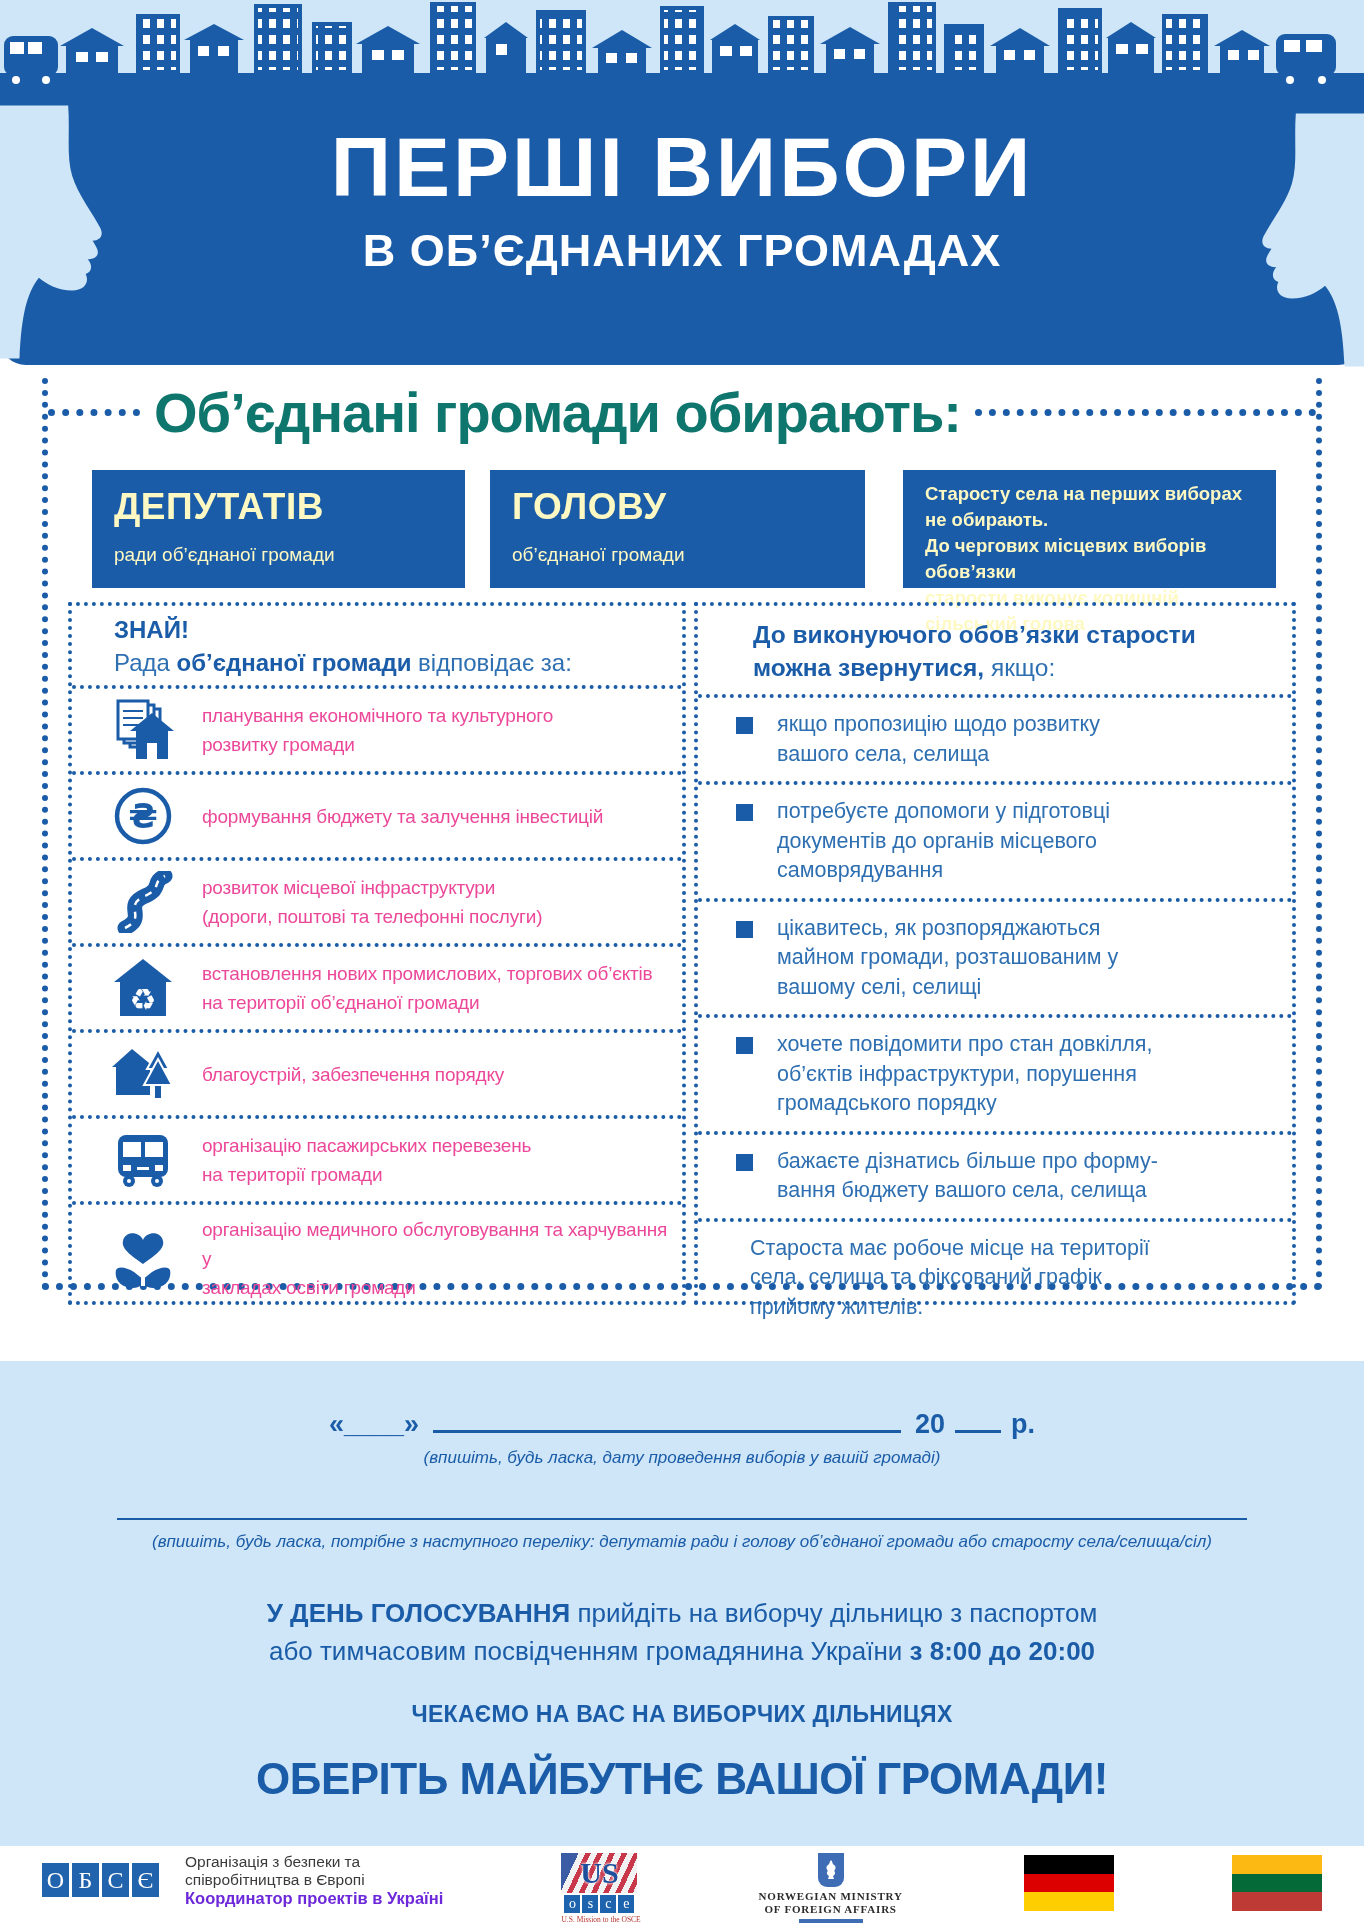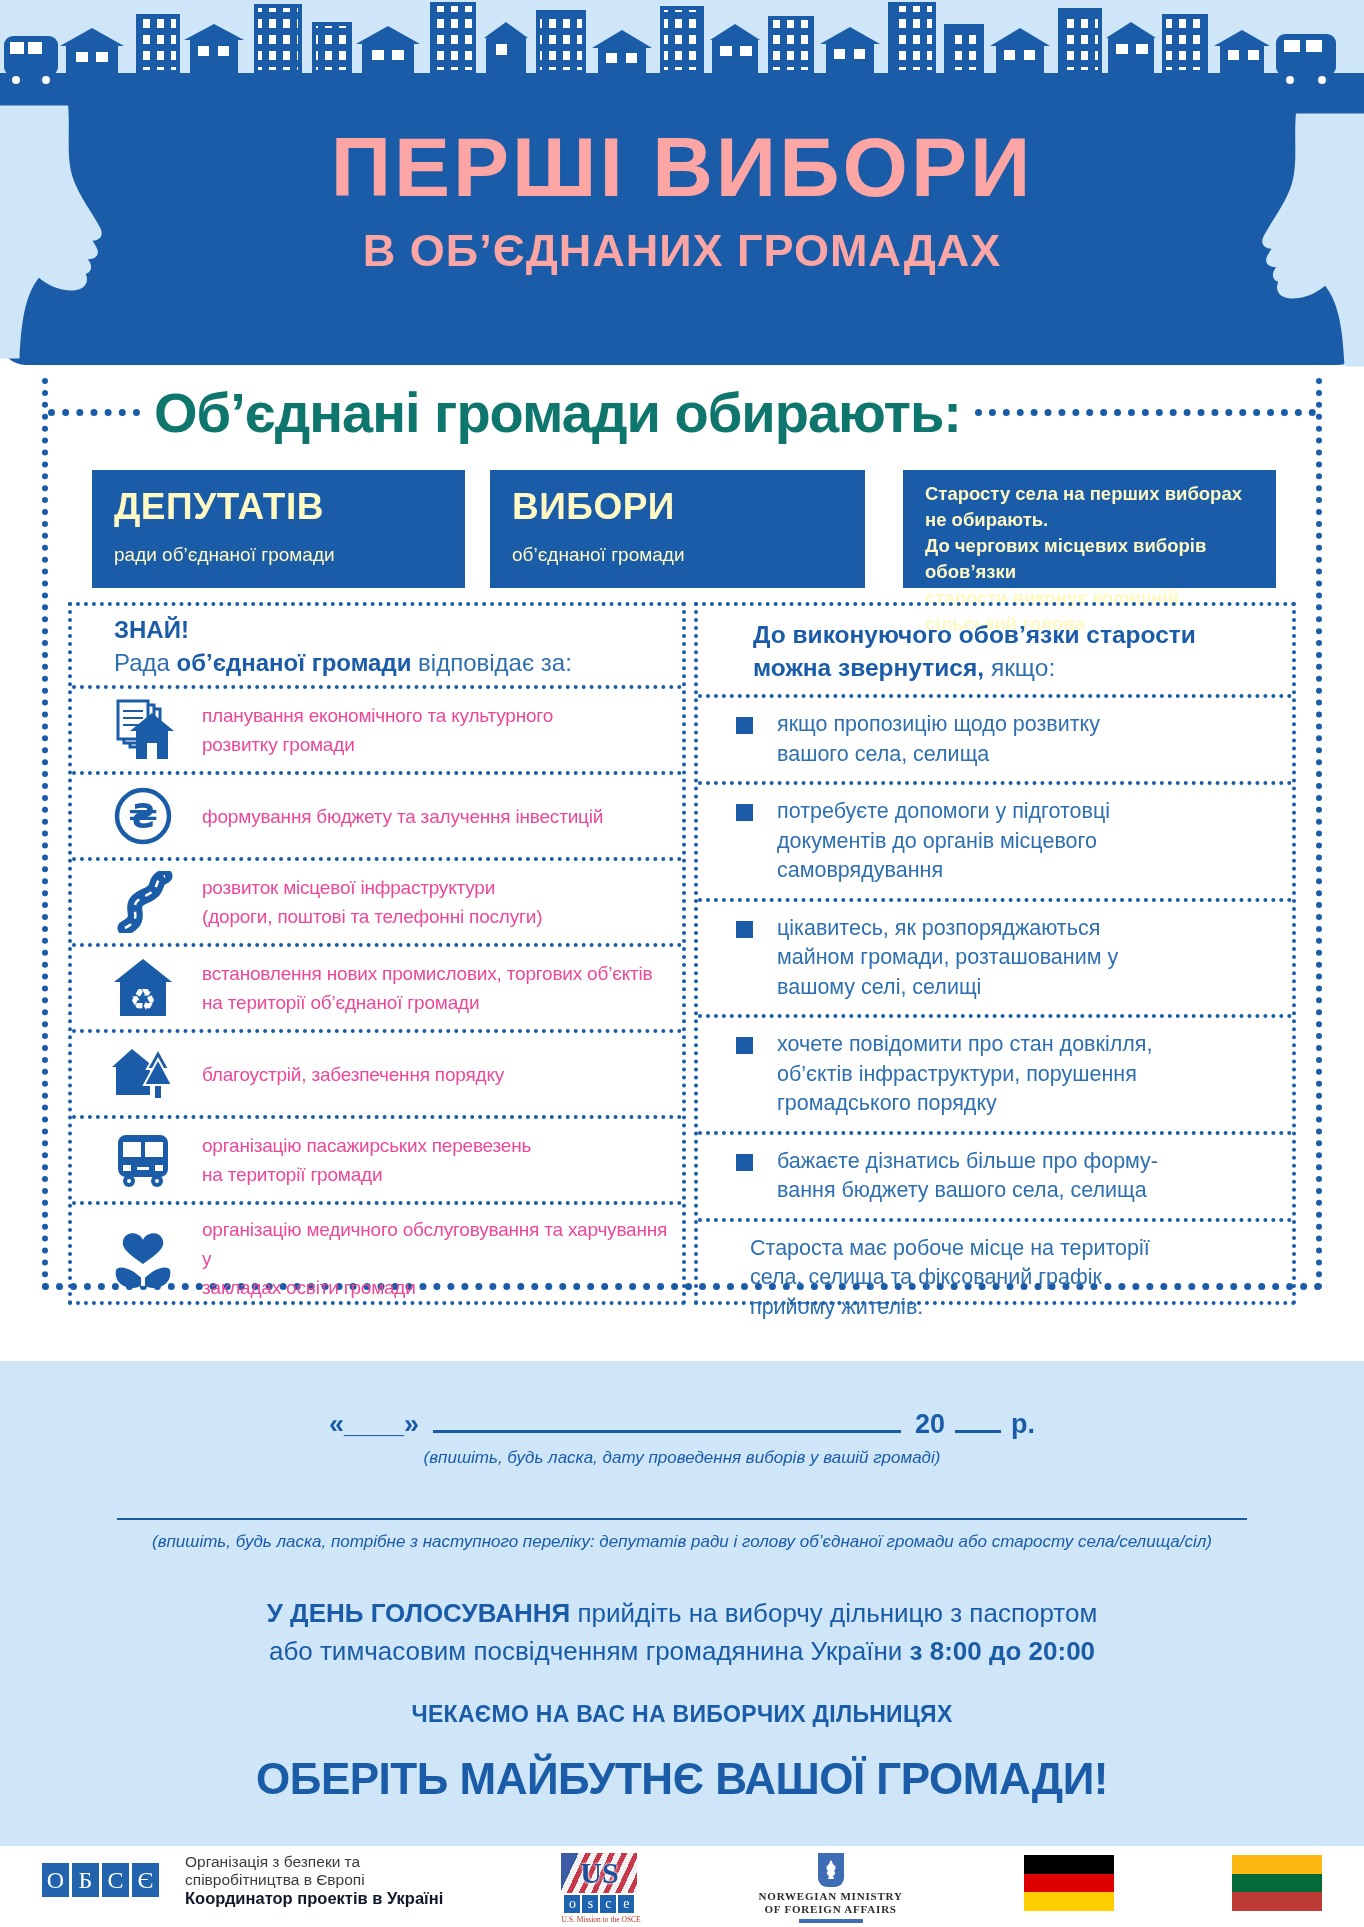--- a/index.html
+++ b/index.html
@@ -10,21 +10,21 @@
   }
   
   .top-sky { height:95px; background:#CEE6F7; position:relative; overflow:hidden; }
   .top-sky svg { position:absolute; left:0; bottom:0; }
 
   
   .header-band { height:270px; background:#1B5CA8; position:relative; border-radius:0 0 26px 26px; }
   .face { position:absolute; }
   .face-left { left:0; top:8px; }
   .face-right { right:0; top:16px; }
-  .titles { text-align:center; padding-top:26px; color:#fca5a5; }
+  .titles { text-align:center; padding-top:26px; color:#ffffff; }
   .title-1 { font-size:84px; font-weight:bold; letter-spacing:3px; line-height:92px; }
   .title-2 { font-size:45px; font-weight:bold; letter-spacing:1px; margin-top:12px; }
 
   
   .content { background:#fff; height:983px; padding:0 42px; }
   .outer-box { margin-top:47px; height:912px;
     border-left:6px dotted #1B5CA8; border-right:6px dotted #1B5CA8; border-bottom:7px dotted #1B5CA8; }
   .heading-row { display:flex; align-items:center; gap:14px; margin-top:-34px; height:68px; }
   .dot-line { border-top:7px dotted #1B5CA8; height:0; }
   .dl-left { flex:0 0 92px; }
@@ -78,21 +78,21 @@
   .final-line { margin-top:26px; font-size:44px; font-weight:bold; letter-spacing:-0.5px; }
 
   
   .footer { background:#fff; height:94px; position:relative; padding:7px 42px 0; }
   .logos { display:flex; justify-content:space-between; align-items:flex-start; }
   .osce-block { display:flex; gap:26px; align-items:center; }
   .osce-squares { display:flex; gap:3px; }
   .osce-sq { width:27px; height:34px; background:#2163AC; color:#fff; font-family:"Liberation Serif",serif;
              font-size:24px; display:flex; align-items:center; justify-content:center; }
   .osce-text { font-size:15.5px; line-height:18px; color:#3a3a3a; text-align:left; }
-  .osce-text .bold3 { font-weight:bold; font-size:16.5px; color:#0f172a; }
+  .osce-text .bold3 { font-weight:bold; font-size:16.5px; color:#6d28d9; }
   .us-block { width:76px; text-align:center; }
   .us-flag { height:40px; background:
       linear-gradient(115deg,#3b5ba5 0 16px, transparent 16px),
       repeating-linear-gradient(115deg,#c8374a 0 5px,#f2f2f2 5px 11px);
       display:flex; align-items:center; justify-content:center;
       font-family:"Liberation Serif",serif; font-weight:bold; font-size:30px; color:#1d4f9c;
       text-shadow:0 0 3px #fff,0 0 3px #fff; }
   .us-squares { display:flex; gap:2px; margin-top:2px; justify-content:center; }
   .us-sq { width:16px; height:18px; background:#1d63ad; color:#fff; font-family:"Liberation Serif",serif;
            font-size:14px; display:flex; align-items:center; justify-content:center; }
@@ -217,21 +217,21 @@
       <div class="main-heading">Об’єднані громади обирають:</div>
       <div class="dot-line dl-right"></div>
     </div>
 
     <div class="cards">
       <div class="card card-1">
         <div class="card-title">ДЕПУТАТІВ</div>
         <div class="card-sub">ради об’єднаної громади</div>
       </div>
       <div class="card card-2">
-        <div class="card-title">ВИБОРИ</div>
+        <div class="card-title">ГОЛОВУ</div>
         <div class="card-sub">об’єднаної громади</div>
       </div>
       <div class="card card-3">
         <div class="card-note">Старосту села на перших виборах
 не обирають.
 До чергових місцевих виборів обов’язки
 старости виконує колишній сільський голова</div>
       </div>
     </div>
 

